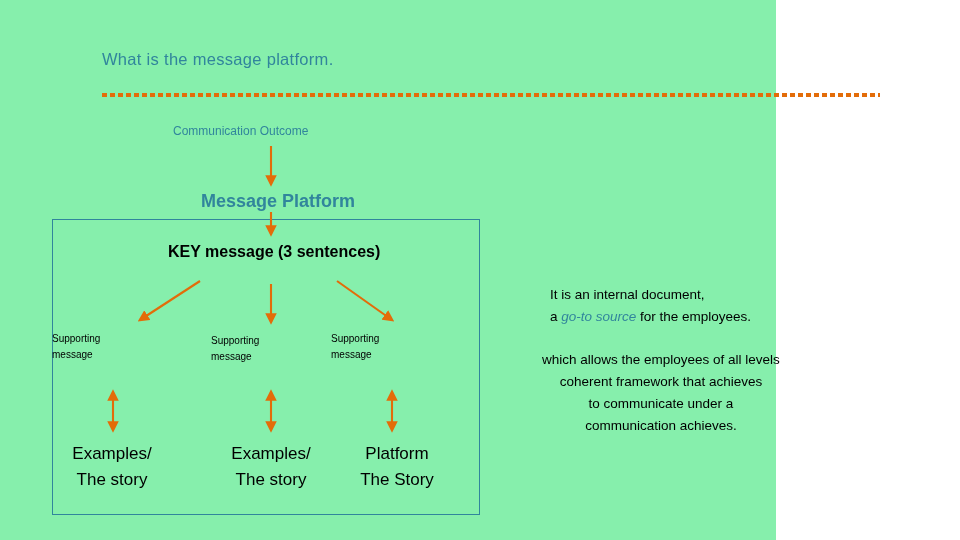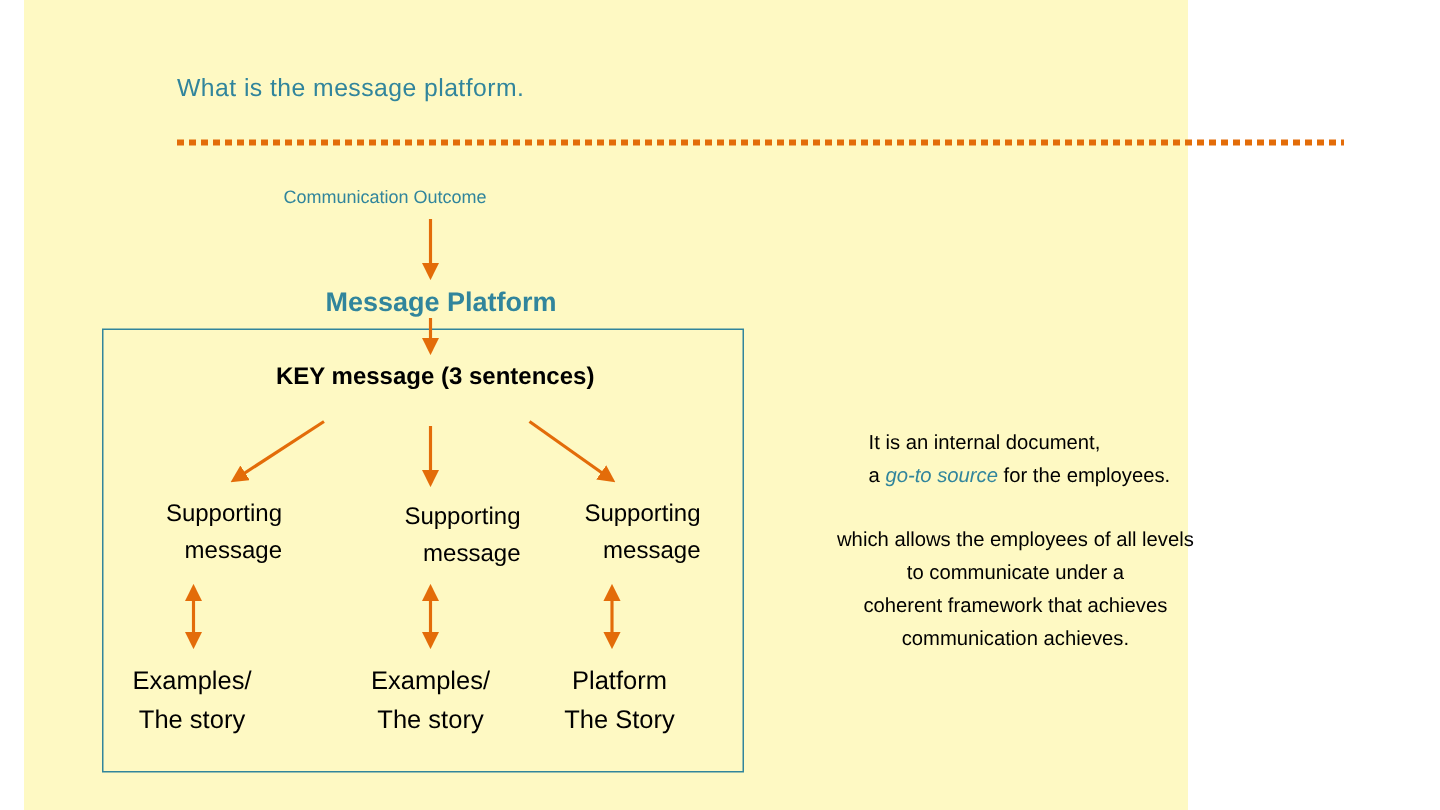--- a/index.html
+++ b/index.html
@@ -13,22 +13,21 @@
     position: relative;
     font-family: "Liberation Sans", sans-serif;
     overflow: hidden;
   }
 
   #slide {
     position: absolute;
     left: 0; top: 0;
     width: 776px;
     height: 540px;
-    background: #fef9c3;
-    margin-left: 16px;
+    background: #86efac;
   }
 
   .title {
     position: absolute;
     left: 102px;
     top: 50px;
     font-size: 16.5px;
     color: #31859C;
     letter-spacing: 0.3px;
     white-space: nowrap;
@@ -83,23 +82,23 @@
     left: 168px;
     top: 243px;
     font-size: 16px;
     font-weight: bold;
     color: #000000;
     white-space: nowrap;
   }
 
   .sup {
     position: absolute;
-    font-size: 16px;
-    color: #000000;
-    text-align: right;
+    font-size: 10px;
+    color: #000000;
+    text-align: left;
     line-height: 1.55;
   }
   .sup1 { left: 52px;  top: 331px; width: 120px; }
   .sup2 { left: 211px; top: 333px; width: 120px; }
   .sup3 { left: 331px; top: 331px; width: 120px; }
 
   .ex {
     position: absolute;
     font-size: 17px;
     color: #000000;
@@ -110,21 +109,21 @@
   .ex2 { left: 211px; top: 441px; width: 120px; }
   .ex3 { left: 337px; top: 441px; width: 120px; }
 
   .right-block {
     position: absolute;
     font-size: 13.5px;
     color: #000000;
     line-height: 1.63;
     white-space: nowrap;
   }
-  .rb1 { left: 563px; top: 284px; }
+  .rb1 { left: 550px; top: 284px; }
   .rb2 { left: 542px; top: 349px; text-align: center; }
 
   .accent-text { color: #31859C; font-style: italic; }
 
   svg.arrows {
     position: absolute;
     left: 0; top: 0;
     width: 960px;
     height: 540px;
     pointer-events: none;
@@ -173,22 +172,22 @@
     <div>The Story</div>
   </div>
 
   <div class="right-block rb1">
     <div>It is an internal document,</div>
     <div><span>a </span><span class="accent-text">go-to source</span><span> for the employees.</span></div>
   </div>
 
   <div class="right-block rb2">
     <div>which allows the employees of all levels</div>
+    <div>coherent framework that achieves</div>
     <div>to communicate under a</div>
-    <div>coherent framework that achieves</div>
     <div>communication achieves.</div>
   </div>
 
   <svg class="arrows" viewBox="0 0 960 540">
     <defs>
       <marker id="arrowhead" markerWidth="5.5" markerHeight="5.5" refX="4.2" refY="2.75" orient="auto" markerUnits="strokeWidth">
         <path d="M0,0 L5.5,2.75 L0,5.5 Z" fill="#E36C09"></path>
       </marker>
       <marker id="arrowhead-start" markerWidth="5.5" markerHeight="5.5" refX="1.3" refY="2.75" orient="auto" markerUnits="strokeWidth">
         <path d="M5.5,0 L0,2.75 L5.5,5.5 Z" fill="#E36C09"></path>

